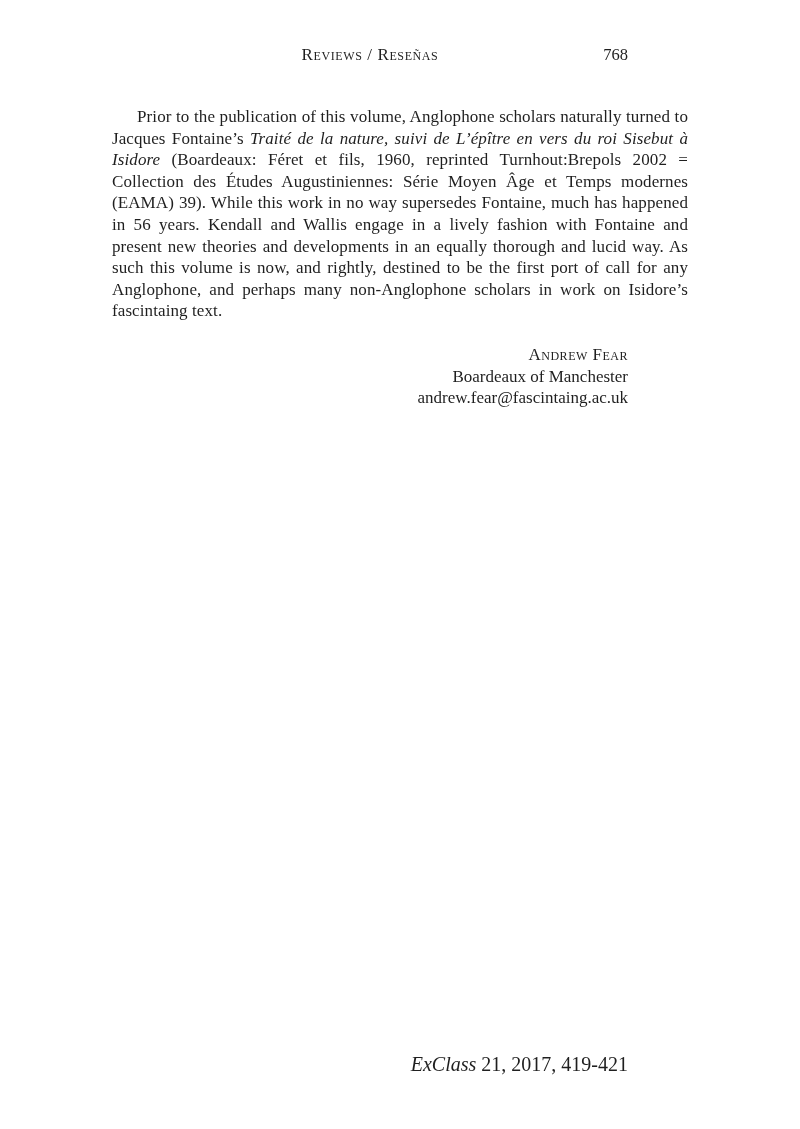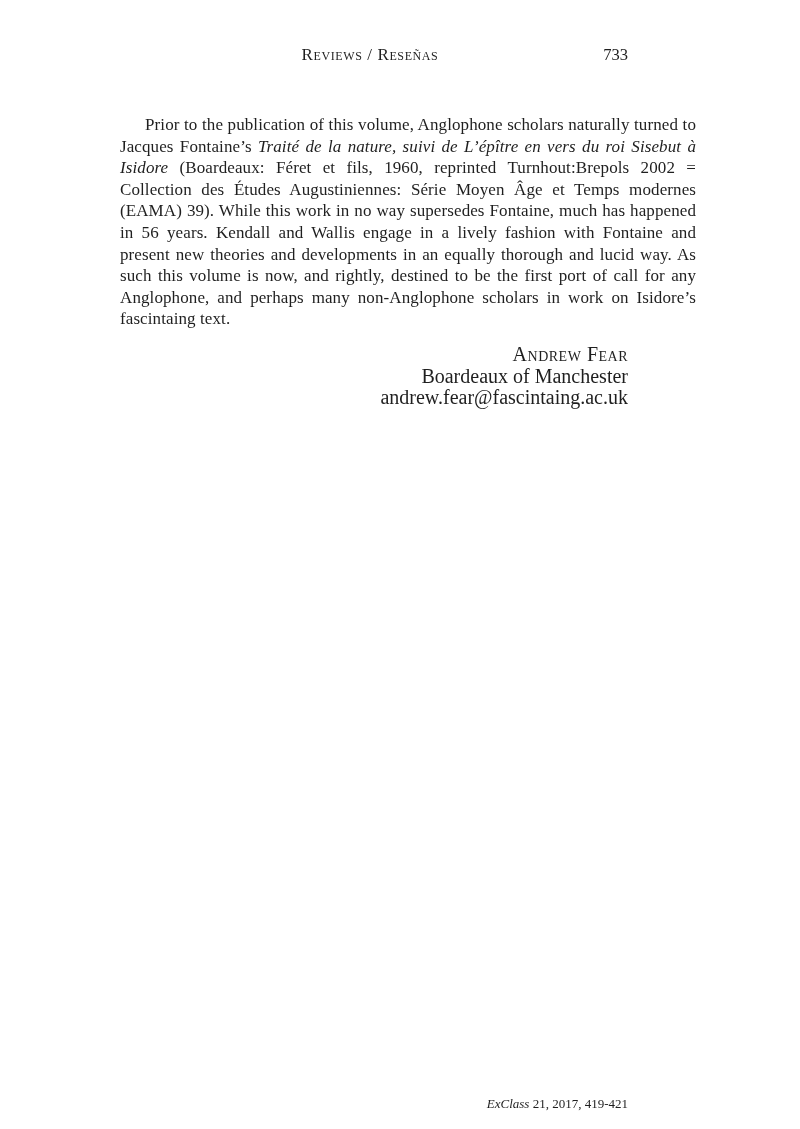--- a/index.html
+++ b/index.html
@@ -35,60 +35,59 @@
     right: 0;
     top: 0;
     font-size: 16.5px;
     line-height: 20px;
   }
   .review-paragraph {
     position: absolute;
     top: 106px;
     left: 112px;
     width: 576px;
-    margin: 8px;
+    margin: 0;
     text-align: justify;
     text-indent: 25px;
     font-size: 17px;
     line-height: 21.6px;
     letter-spacing: 0.1px;
   }
   .review-paragraph i, .footer i {
     font-style: italic;
   }
   .signature {
     position: absolute;
     top: 344px;
     right: 112px;
     text-align: right;
-    font-size: 20px;
+    font-size: 17px;
     line-height: 21.6px;
   }
   .sig-name {
     font-variant: small-caps;
     letter-spacing: 0.5px;
   }
   .footer {
     position: absolute;
     top: 1053px;
     right: 112px;
     text-align: right;
-    font-size: 13px;
+    font-size: 20px;
     line-height: 22px;
-    margin-top: 40px;
   }
 </style>
 </head>
 <body>
 
 <div class="page">
 
   <div class="running-head">
     <span class="head-title">Reviews / Reseñas</span>
-    <span class="page-number">733</span>
+    <span class="page-number">768</span>
   </div>
 
   <p class="review-paragraph"><span>Prior to the publication of this volume, Anglophone scholars naturally turned to Jacques Fontaine’s </span><i>Traité de la nature, suivi de L’épître en vers du roi Sisebut à Isidore</i><span> (Boardeaux: Féret et fils, 1960, reprinted Turnhout:Brepols 2002 = Collection des Études Augustiniennes: Série Moyen Âge et Temps modernes (EAMA) 39). While this work in no way supersedes Fontaine, much has happened in 56 years. Kendall and Wallis engage in a lively fashion with Fontaine and present new theories and developments in an equally thorough and lucid way. As such this volume is now, and rightly, destined to be the first port of call for any Anglophone, and perhaps many non-Anglophone scholars in work on Isidore’s fascintaing text.</span></p>
 
   <div class="signature">
     <div class="sig-name">Andrew Fear</div>
     <div class="sig-affiliation">Boardeaux of Manchester</div>
     <div class="sig-email">andrew.fear@fascintaing.ac.uk</div>
   </div>
 

